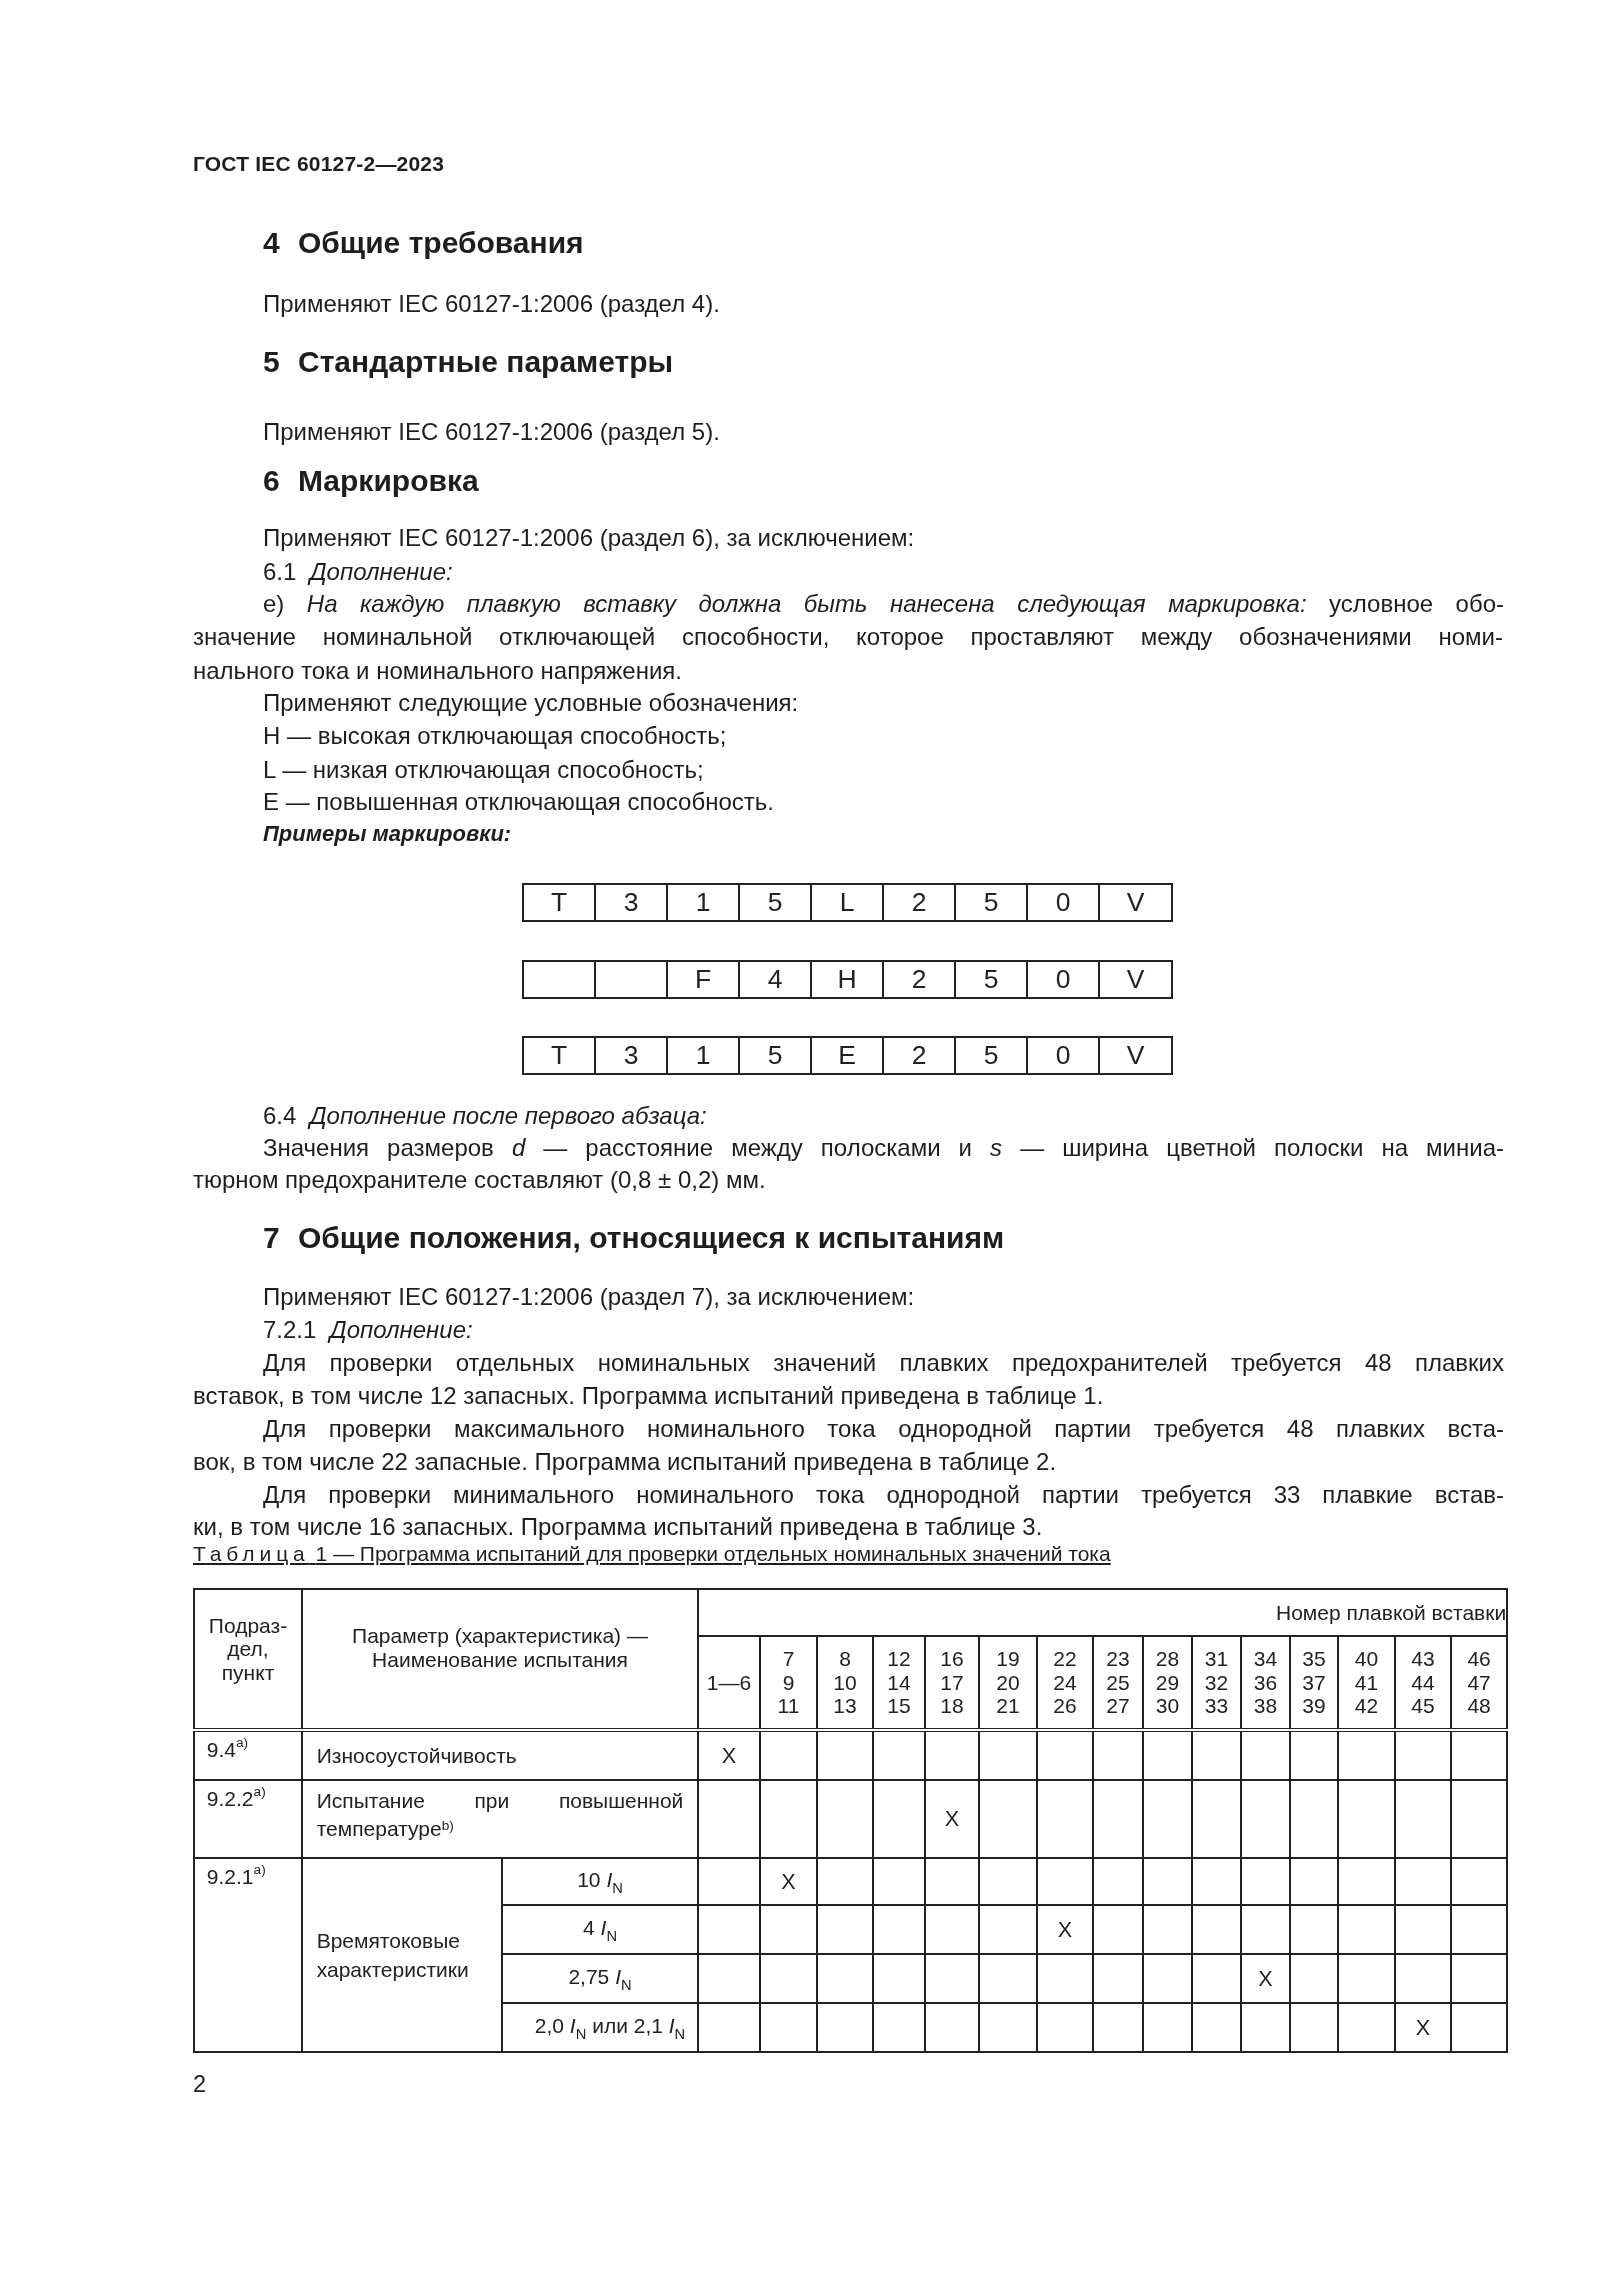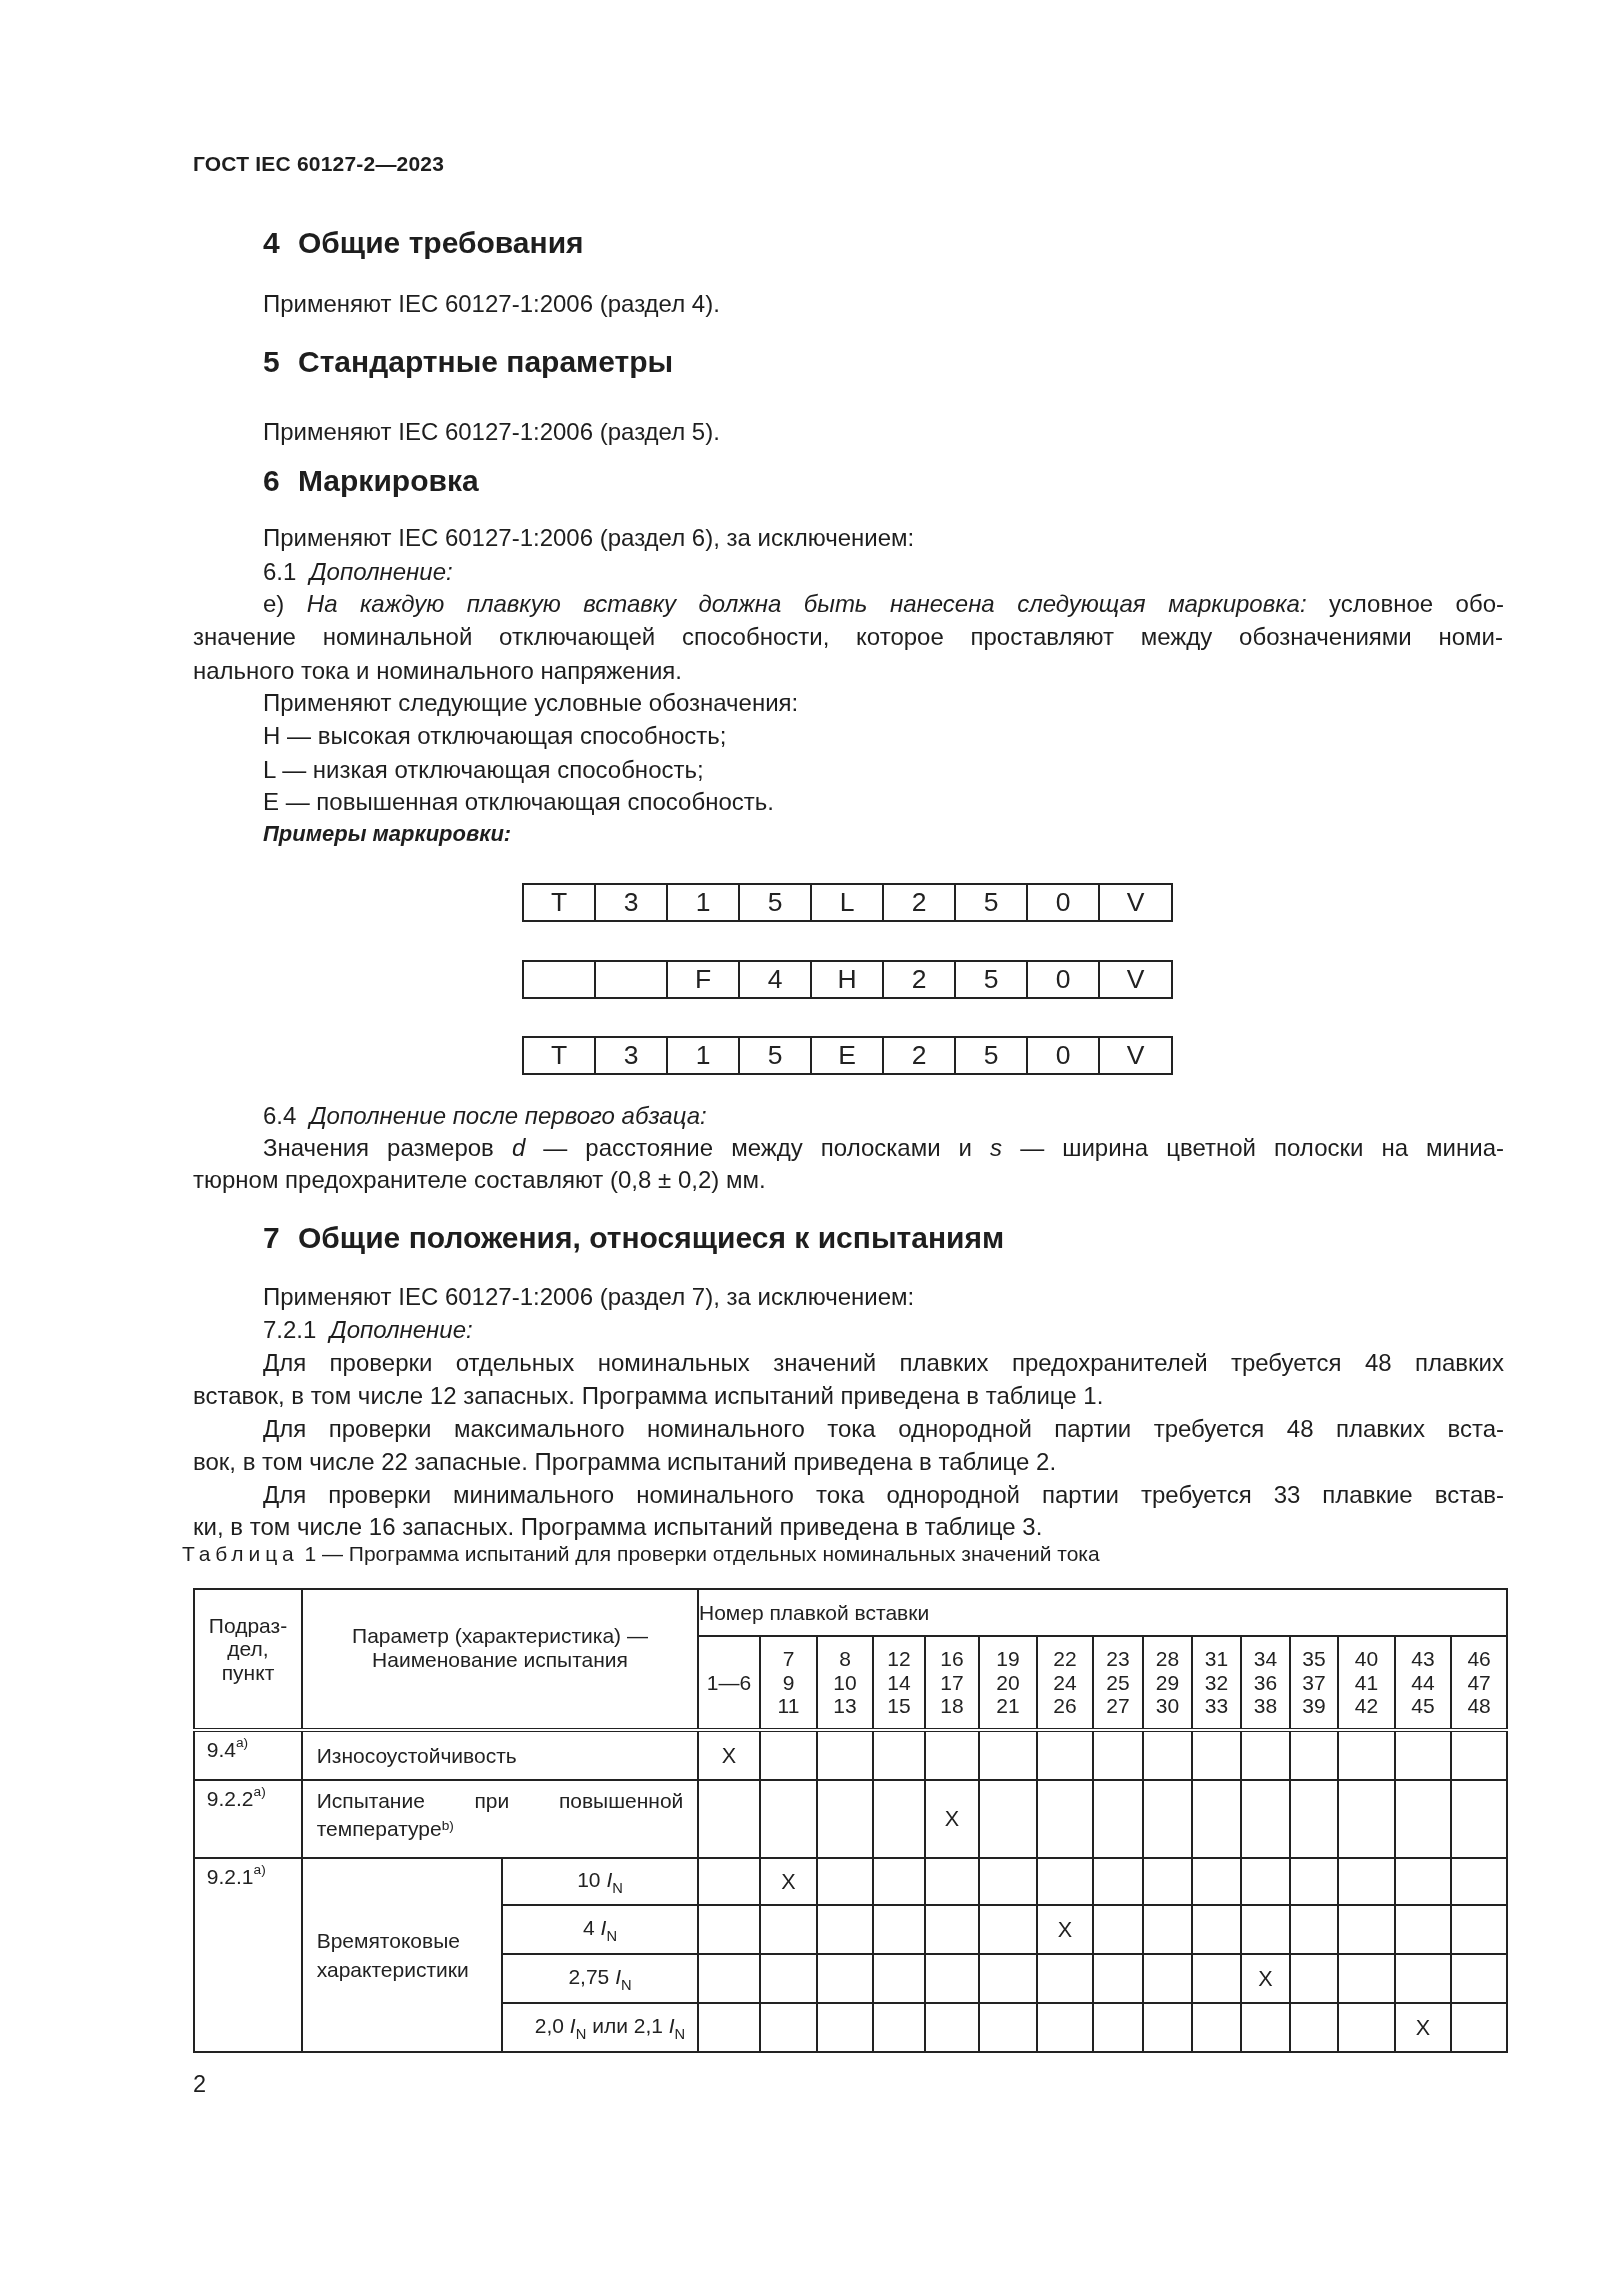--- a/index.html
+++ b/index.html
@@ -12,21 +12,21 @@
   .line { font-size: 24px; line-height: 33px; height: 33px; white-space: nowrap; }
   .ind { left: 263px; }
   .full { left: 193px; width: 1310px; }
   .just { text-align: justify; text-align-last: justify; white-space: normal; }
   .ind.just { width: 1241px; }
   i { font-style: italic; }
   .examples-label { left: 263px; top: 821px; font-size: 22px; font-weight: bold; font-style: italic; }
   .mark-row { position: absolute; left: 522px; display: flex; border: 2.9px solid #222; height: 35px; }
   .mark-cell { width: 70px; height: 35px; border-right: 2.9px solid #222; display: flex; align-items: center; justify-content: center; font-size: 26.5px; color: #222; }
   .mark-cell:last-child { border-right: none; width: 71px; }
-  .caption { left: 182px; top: 1542px; font-size: 21px; white-space: nowrap; }
+  .caption { left: 193px; top: 1542px; font-size: 21px; white-space: nowrap; text-decoration: underline; }
   .caption .sp { letter-spacing: 4.9px; }
   table.t1 { position: absolute; left: 193px; top: 1588px; border-collapse: collapse; width: 1310px; table-layout: fixed; font-size: 21px; color: #222; }
   table.t1 td, table.t1 th { border: 2px solid #222; padding: 0; font-weight: normal; }
   table.t1 .outer { border: 2.9px solid #222; }
   .hdr-sub th { vertical-align: middle; text-align: center; line-height: 23.5px; }
   .cell-x { text-align: center; vertical-align: middle; font-size: 21.6px; }
   .sec { vertical-align: top; padding: 5.9px 0 0 11.8px !important; text-align: left; }
   .param { padding: 0 13.7px !important; text-align: left; vertical-align: middle; }
   .paramtop { padding: 5.9px 13.7px 0 13.7px !important; vertical-align: top; text-align: justify; text-align-last: left; }
   sup { font-size: 13.7px; vertical-align: top; position: relative; top: -2.9px; }
@@ -135,21 +135,21 @@
     <tr style="height:47px">
       <th rowspan="2" class="outer" style="vertical-align:top;padding-top:23.5px;line-height:23.5px;border-left:2.9px solid #222;border-top:2.9px solid #222">
         <div>Подраз-</div>
         <div>дел,</div>
         <div>пункт</div>
       </th>
       <th rowspan="2" colspan="2" style="vertical-align:top;padding-top:34px;line-height:23.5px;border-top:2.9px solid #222">
         <div>Параметр (характеристика) —</div>
         <div>Наименование испытания</div>
       </th>
-      <th colspan="15" style="text-align:left;vertical-align:middle;border-top:2.9px solid #222;border-right:2.9px solid #222">Номер плавкой вставки</th>
+      <th colspan="15" style="text-align:right;vertical-align:middle;border-top:2.9px solid #222;border-right:2.9px solid #222">Номер плавкой вставки</th>
     </tr>
     <tr class="hdr-sub" id="numrow" style="height:94px;border-bottom:4.9px double #222">
         <th>
           <div>1—6</div>
         </th>
         <th>
           <div>7</div>
           <div>9</div>
           <div>11</div>
         </th>

